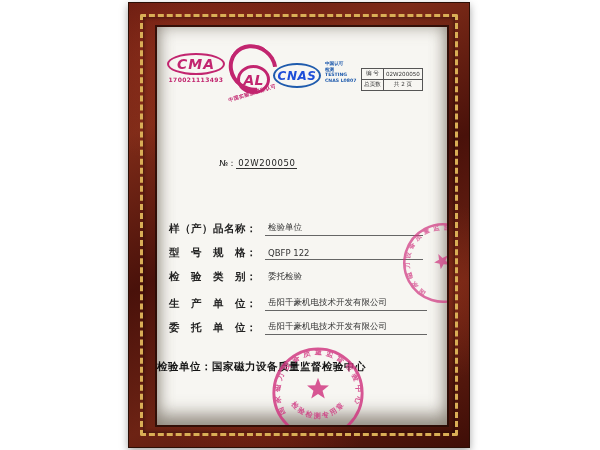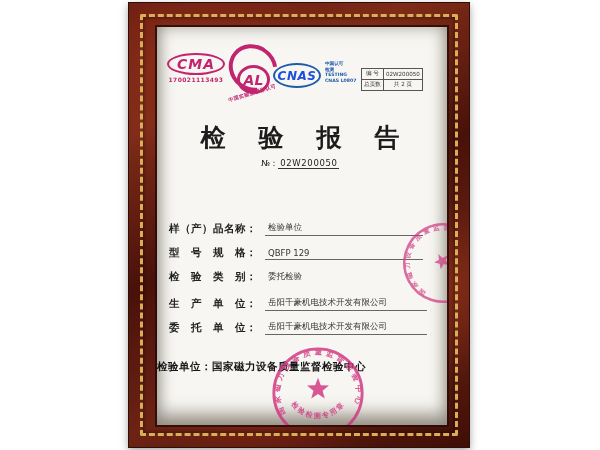--- a/index.html
+++ b/index.html
@@ -54,21 +54,21 @@
     font-size:4.6px; line-height:1.25; font-weight:bold; }
 
   .doc-table { position:absolute; left:204px; top:41px; width:62px;
     border-collapse:collapse; font-size:5.6px; color:#333; }
   .doc-table td { border:0.5px solid #555; text-align:center; padding:1px 2px;
     white-space:nowrap; height:8px; }
 
   
   .title { position:absolute; left:0; right:0; top:94px; text-align:center;
     font-size:25px; font-weight:bold; color:#1c1c1c; letter-spacing:4px; }
-  .report-no { position:absolute; left:62px; top:131px; font-size:8.5px; color:#222;margin-left:42px; }
+  .report-no { position:absolute; left:62px; top:131px; font-size:8.5px; color:#222; }
   .report-no .num { border-bottom:0.5px solid #333; letter-spacing:.6px; padding:0 2px; }
 
   
   .row { position:absolute; left:12px; right:12px; white-space:nowrap; }
   .row .lbl { display:inline-block; width:96px; font-size:10.5px; font-weight:bold;
     color:#222; letter-spacing:.5px; }
   .row .val { display:inline-block; font-size:8.5px; color:#333; padding:0 3px 1px 3px;
     vertical-align:bottom; }
   .row .u { width:158px; border-bottom:1px solid #666; }
   .row .u2 { width:162px; border-bottom:1px solid #666; }
@@ -116,30 +116,29 @@
           <td>编  号</td>
           <td>02W200050</td>
         </tr>
         <tr>
           <td>总页数</td>
           <td>共 2 页</td>
         </tr>
       </tbody>
         </table>
 
-      <div class="title">检　验　报　告</div>
       <div class="report-no">
         <span>№：</span><span class="num">02W200050</span>
       </div>
 
       <div class="row r1">
         <span class="lbl">样（产）品名称：</span><span class="val u">检验单位</span>
       </div>
       <div class="row r2">
-        <span class="lbl">型　号　规　格：</span><span class="val u">QBFP 129</span>
+        <span class="lbl">型　号　规　格：</span><span class="val u">QBFP 122</span>
       </div>
       <div class="row r3">
         <span class="lbl">检　验　类　别：</span><span class="val">委托检验</span>
       </div>
       <div class="row r5">
         <span class="lbl">委　托　单　位：</span><span class="val u2">岳阳千豪机电技术开发有限公司</span>
       </div>
       <div class="row r4">
         <span class="lbl">生　产　单　位：</span><span class="val u2">岳阳千豪机电技术开发有限公司</span>
       </div>

